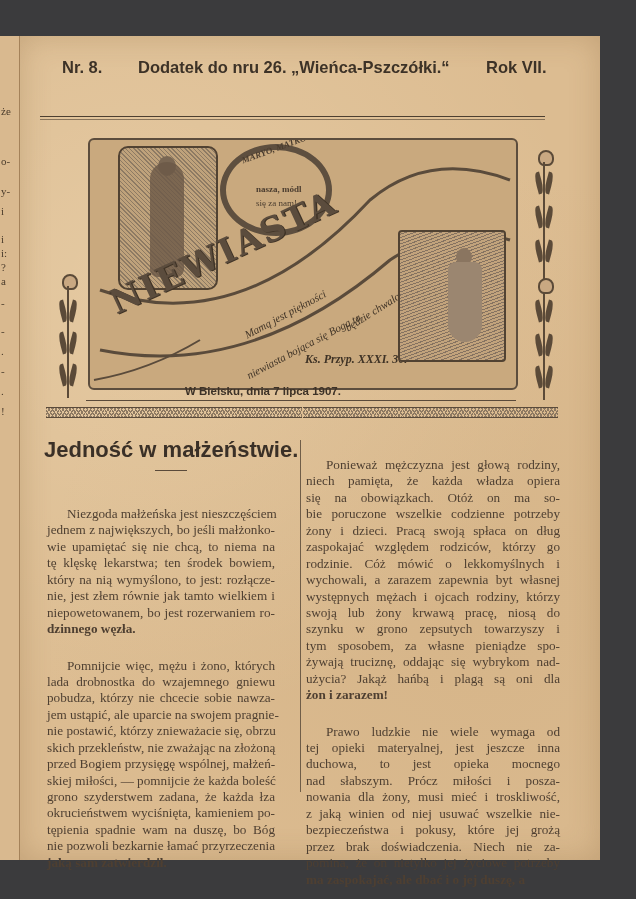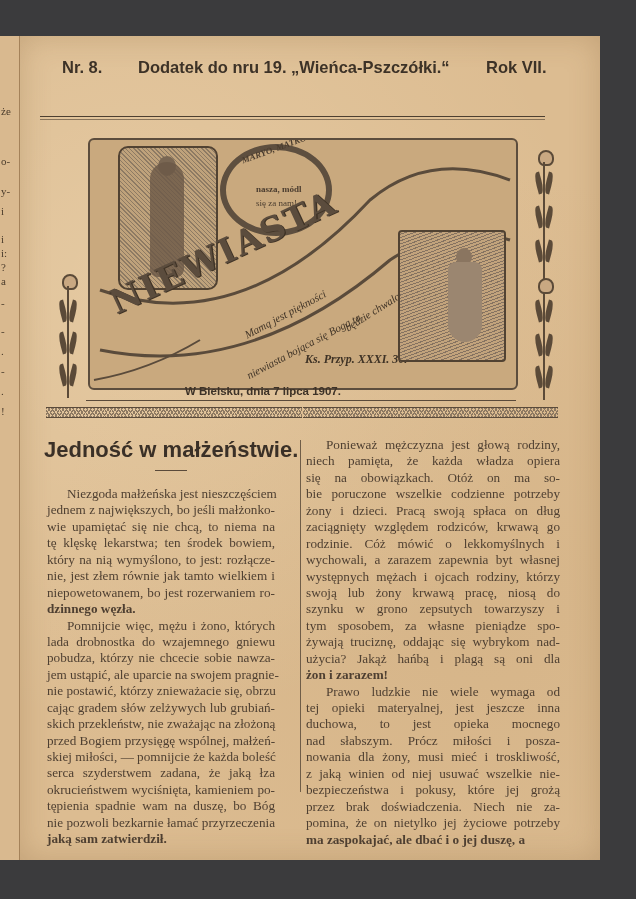--- a/index.html
+++ b/index.html
@@ -31,21 +31,21 @@
   .bud { position:absolute; left:4px; width:12px; height:12px; border:2px solid #5b4a38; border-radius:50% 50% 40% 40%; background:#c9a882; }
   .orn-band { position:absolute; left:46px; top:407px; width:512px; height:9px; border-top:1px solid #5a4a3a; border-bottom:1px solid #5a4a3a; background:repeating-linear-gradient(60deg,#8d7962 0 1px,transparent 1px 3px),repeating-linear-gradient(-60deg,#8d7962 0 1px,transparent 1px 3px); }
   .orn-split { position:absolute; left:302px; top:407px; width:1px; height:11px; background:#dcbc91; }
   .title { position:absolute; left:44px; top:437px; font-family:"Liberation Sans", sans-serif; font-weight:bold; font-size:22px; color:#3a3027; white-space:nowrap; }
   .title-rule { position:absolute; left:155px; top:470px; width:32px; height:1px; background:#5a4a3a; }
   .col { position:absolute; font-size:13.2px; line-height:16.45px; color:#4e3f31; text-align:justify; }
   .col-left { left:47px; top:486px; width:228px; }
   .col-right { left:306px; top:437px; width:254px; }
   .line { display:block; white-space:nowrap; text-align-last:justify; text-align:justify; height:16.45px; }
   .line.last { text-align-last:left;font-weight:bold; }
-  .indent { text-indent:20px; }
+  .indent { text-indent:20px;margin-top:20px; }
   .divider { position:absolute; left:300px; top:440px; width:1px; height:352px; background:#6f5d48; }
 </style>
 </head>
 <body>
 
 <div class="prev-page" id="prev">
     <span class="prev-frag" style="top: 70px;">że</span>
     <span class="prev-frag" style="top: 120px;">o-</span>
     <span class="prev-frag" style="top: 150px;">y-</span>
     <span class="prev-frag" style="top: 170px;">i</span>
@@ -58,21 +58,21 @@
     <span class="prev-frag" style="top: 310px;">.</span>
     <span class="prev-frag" style="top: 330px;">-</span>
     <span class="prev-frag" style="top: 350px;">.</span>
     <span class="prev-frag" style="top: 370px;">!</span>
   </div>
 
 <div class="page"></div>
 
 <div class="header">
   <span style="left:22px">Nr. 8.</span>
-  <span style="left:98px">Dodatek do nru 19. „Wieńca-Pszczółki.“</span>
+  <span style="left:98px">Dodatek do nru 26. „Wieńca-Pszczółki.“</span>
   <span style="left:446px">Rok VII.</span>
 </div>
 <div class="hdr-rule" style="top:116px;"></div>
 <div class="hdr-rule" style="top:119px;height:1px;opacity:0.6"></div>
 
 <div class="flower" style="left:58px; top:270px; height:130px;">
   <div class="bud" style="top:4px"></div>
   <div class="stem" style="top:16px;height:112px"></div>
   <div class="leaf" style="left:2px;top:30px;transform:rotate(-15deg)"></div>
   <div class="leaf" style="left:12px;top:30px;transform:rotate(15deg) scaleX(-1)"></div>
@@ -139,38 +139,37 @@
     <span class="line">tę klęskę lekarstwa; ten środek bowiem,</span>
     <span class="line">który na nią wymyślono, to jest: rozłącze-</span>
     <span class="line">nie, jest złem równie jak tamto wielkiem i</span>
     <span class="line">niepowetowanem, bo jest rozerwaniem ro-</span>
     <span class="line last">dzinnego węzła.</span>
     <span class="line indent">Pomnijcie więc, mężu i żono, których</span>
     <span class="line">lada drobnostka do wzajemnego gniewu</span>
     <span class="line">pobudza, którzy nie chcecie sobie nawza-</span>
     <span class="line">jem ustąpić, ale uparcie na swojem pragnie-</span>
     <span class="line">nie postawić, którzy znieważacie się, obrzu</span>
-    <span class="line">cając gradem słów zelżywych lub grubiań-</span>
     <span class="line">skich przekleństw, nie zważając na złożoną</span>
     <span class="line">przed Bogiem przysięgę wspólnej, małżeń-</span>
     <span class="line">skiej miłości, — pomnijcie że każda boleść</span>
-    <span class="line">serca szyderstwem zadana, że jaką łza</span>
+    <span class="line">grono szyderstwem zadana, że każda łza</span>
     <span class="line">okrucieństwem wyciśnięta, kamieniem po-</span>
     <span class="line">tępienia spadnie wam na duszę, bo Bóg</span>
     <span class="line">nie pozwoli bezkarnie łamać przyrzeczenia</span>
     <span class="line last">jaką sam zatwierdził.</span>
   </div>
 <div class="divider"></div>
 <div class="col col-right" id="colRight">
     <span class="line indent">Ponieważ mężczyzna jest głową rodziny,</span>
     <span class="line">niech pamięta, że każda władza opiera</span>
     <span class="line">się na obowiązkach. Otóż on ma so-</span>
     <span class="line">bie poruczone wszelkie codzienne potrzeby</span>
     <span class="line">żony i dzieci. Pracą swoją spłaca on dług</span>
-    <span class="line">zaciągnięty względem rodziców, krwawą go</span>
+    <span class="line">zaspokajać względem rodziców, którzy go</span>
     <span class="line">rodzinie. Cóż mówić o lekkomyślnych i</span>
     <span class="line">wychowali, a zarazem zapewnia byt własnej</span>
     <span class="line">występnych mężach i ojcach rodziny, którzy</span>
     <span class="line">swoją lub żony krwawą pracę, niosą do</span>
     <span class="line">szynku w grono zepsutych towarzyszy i</span>
     <span class="line">tym sposobem, za własne pieniądze spo-</span>
     <span class="line">żywają truciznę, oddając się wybrykom nad-</span>
     <span class="line">użycia? Jakąż hańbą i plagą są oni dla</span>
     <span class="line last">żon i zarazem!</span>
     <span class="line indent">Prawo ludzkie nie wiele wymaga od</span>

